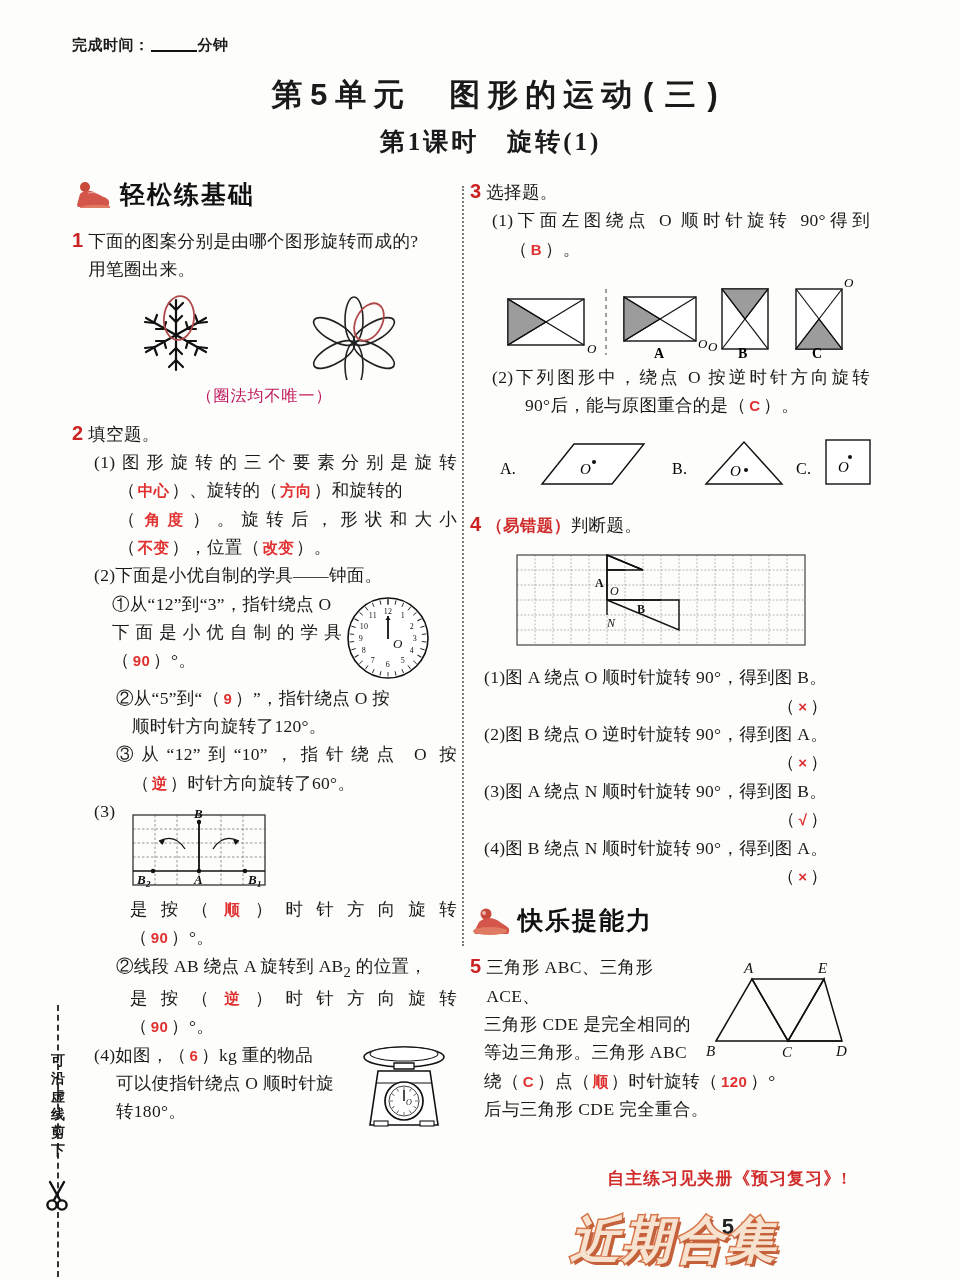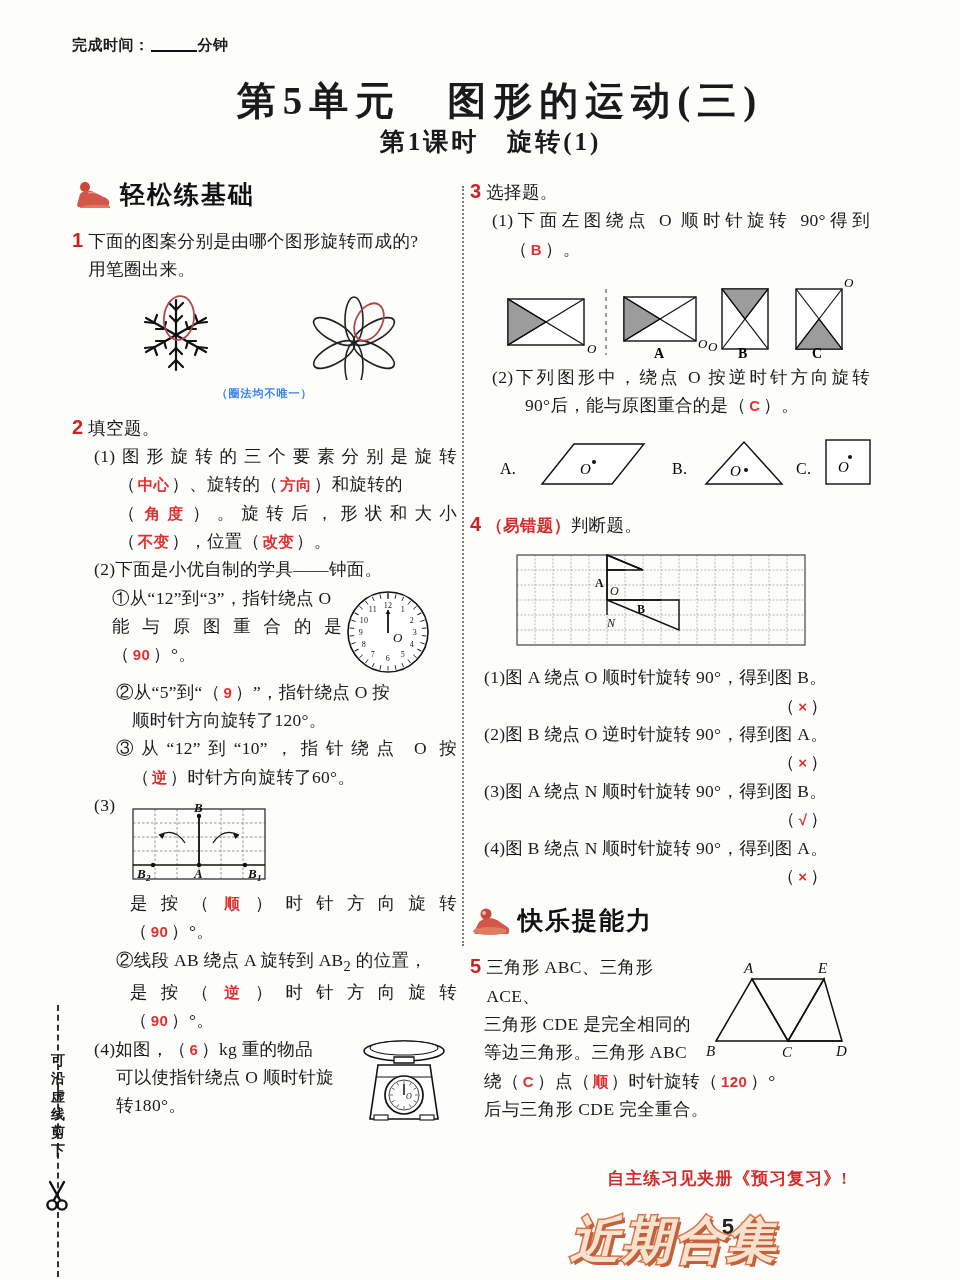--- a/index.html
+++ b/index.html
@@ -20,22 +20,22 @@
     font-family: "Liberation Sans", sans-serif;
     font-size: 15px; font-weight: bold; letter-spacing: .5px;
   }
   .time-line .blank {
     display: inline-block; width: 46px;
     border-bottom: 2px solid #111; vertical-align: -2px; margin: 0 1px;
   }
   .unit-title {
     position: absolute; left: 0; top: 74px; width: 960px;
     text-align: center;
-    font-family: Liberation Serif, serif;
-    font-size: 39px; font-weight: bold; letter-spacing: 7px;
+    font-family: Liberation Mono, monospace;
+    font-size: 31px; font-weight: bold; letter-spacing: 7px;
     padding-left: 40px;
   }
   .lesson-title {
     position: absolute; left: 0; top: 125px; width: 960px;
     text-align: center;
     font-size: 25px; font-weight: bold; letter-spacing: 3px;
     padding-left: 21px;
   }
 
   
@@ -67,21 +67,21 @@
     line-height: 1.35; flex: none;
   }
   .qtext { font-size: 17.5px; line-height: 1.62; letter-spacing: .4px; }
   .sub { margin-left: 22px; font-size: 17.5px; line-height: 1.62; letter-spacing: .3px; }
   .indent { margin-left: 24px; }
   .ans { color: #e03030; font-family: "Liberation Sans", sans-serif;
          font-size: 15px; font-weight: bold; padding: 0 3px; }
   .ans-kai { color: #e03030; font-size: 15.5px; font-weight: bold; padding: 0 2px;
              font-family: "Liberation Serif", serif; }
   .note-red {
-    color: #3b82f6; font-size: 11px; font-weight: bold;
+    color: #be185d; font-size: 16px; font-weight: normal;
     font-family: "Liberation Serif", serif; letter-spacing: 1px;
   }
   .tagred { color: #d02c2c; font-size: 16.5px; font-weight: bold; }
   .rightans { text-align: right; padding-right: 42px; font-size: 17.5px; }
   .justify { text-align: justify; text-align-last: justify; }
 
   
   .fig-center { text-align: center; margin: 6px 0; }
   svg { display: inline-block; vertical-align: middle; }
 
@@ -215,21 +215,21 @@
         <div class="indent">（<span class="ans-kai">中心</span><span>）、旋转的（</span><span class="ans-kai">方向</span><span>）和旋转的</span></div>
         <div class="indent justify">（<span class="ans-kai">角度</span><span>）。旋转后，形状和大小</span></div>
         <div class="indent">（<span class="ans-kai">不变</span><span>），位置（</span><span class="ans-kai">改变</span><span>）。</span></div>
       </div>
 
       <div class="sub">
         <div><span>(2)</span><span>下面是小优自制的学具——钟面。</span></div>
         <div class="flow" style="margin-left:18px">
           <div class="flow-text" style="max-width:230px">
             <div>①从“12”到“3”，指针绕点 O</div>
-            <div class="justify">能与原图重合的是</div>
+            <div class="justify">下面是小优自制的学具</div>
             <div>（<span class="ans">90</span><span>）°。</span></div>
           </div>
           <div class="flow-fig" style="margin-top:2px">
             
             <svg width="92" height="92" viewBox="0 0 92 92">
               <circle cx="46" cy="46" r="40" fill="#fff" stroke="#111" stroke-width="1.6"></circle>
               <g stroke="#111" stroke-width="1">
                 <g id="ticks">
                   <line x1="46" y1="7" x2="46" y2="13"></line>
                 </g>

